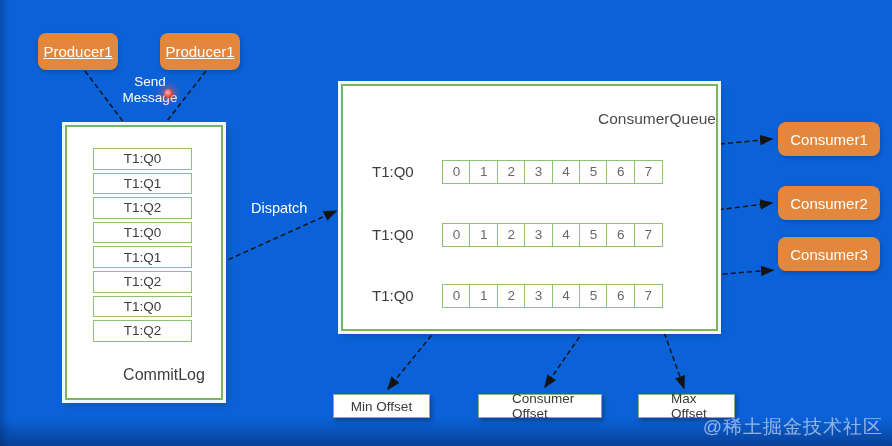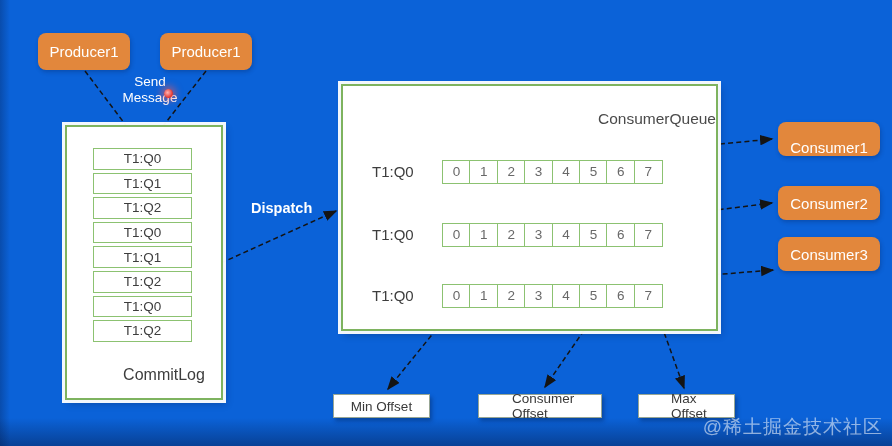--- a/index.html
+++ b/index.html
@@ -11,25 +11,25 @@
       linear-gradient(0deg, rgba(3,15,50,.40) 0, rgba(3,15,50,0) 28px),
       var(--bg, #0B62D8);
   }
   svg.arrows { position: absolute; left: 0; top: 0; width: 892px; height: 446px; pointer-events: none; }
 
   .orange-box {
     position: absolute; display: flex; align-items: center; justify-content: center;
     background: var(--orange, #E2873C); color: #fff; border-radius: 8px;
     box-shadow: 1px 2px 4px rgba(0,20,60,.25);
   }
-  .producer { width: 92px; height: 37px; font-size: 15px; top: 33px; }
+  .producer { width: 80px; height: 37px; font-size: 15px; top: 33px; text-decoration: underline; }
   #producer-1 { left: 38px; }
   #producer-2 { left: 160px; }
   .consumer { width: 102px; height: 34px; font-size: 15px; left: 778px; }
-  #consumer-1 { top: 122px; align-items: flex-end; }
+  #consumer-1 { top: 122px; }
   #consumer-2 { top: 186px; }
   #consumer-3 { top: 237px; }
 
   .panel {
     position: absolute; background: #fff;
     border: 2px solid var(--green, #7EB35F);
     box-shadow: 0 0 0 3px rgba(255,255,255,.95), 3px 4px 7px rgba(0,25,70,.30);
   }
   #commitlog { left: 65px; top: 125px; width: 158px; height: 275px; }
   #cl-rows { position: absolute; left: 26px; top: 21px; width: 99px; display: flex; flex-direction: column; gap: 3px; }
@@ -61,21 +61,21 @@
   #offset-min { left: 333px; width: 97px; }
   #offset-consumer { left: 478px; width: 124px; padding-left: 33px; }
   #offset-max { left: 638px; width: 97px; padding-left: 32px; }
 
   .send-msg { position: absolute; left: 110px; top: 74px; width: 80px; text-align: center; color: #fff; font-size: 13.5px; line-height: 1.18; }
   .red-dot {
     position: absolute; left: 164px; top: 89px; width: 9px; height: 9px; border-radius: 50%;
     background: radial-gradient(circle at 40% 40%, #ffb3b3, #e6372f 65%);
     box-shadow: 0 0 7px 3px rgba(255,90,80,.55);
   }
-  .dispatch { position: absolute; left: 251px; top: 200px; color: #fff; font-size: 14.5px; font-weight: bold; }
+  .dispatch { position: absolute; left: 251px; top: 200px; color: #fff; font-size: 14.5px; }
   .watermark { position: absolute; right: 9px; bottom: 6px; color: rgba(255,255,255,.55); font-size: 19px; letter-spacing: 1px; }
 </style>
 </head>
 <body>
 
 <div class="stage" style="--bg: #0B62D8; --orange: #E2873C; --green: #7EB35F; --cellb: #8CC271; --tdark: #3D3D3D;">
 
   <svg class="arrows">
     <defs>
       <marker id="ah" markerWidth="10" markerHeight="8" refX="8" refY="3.5" orient="auto">

